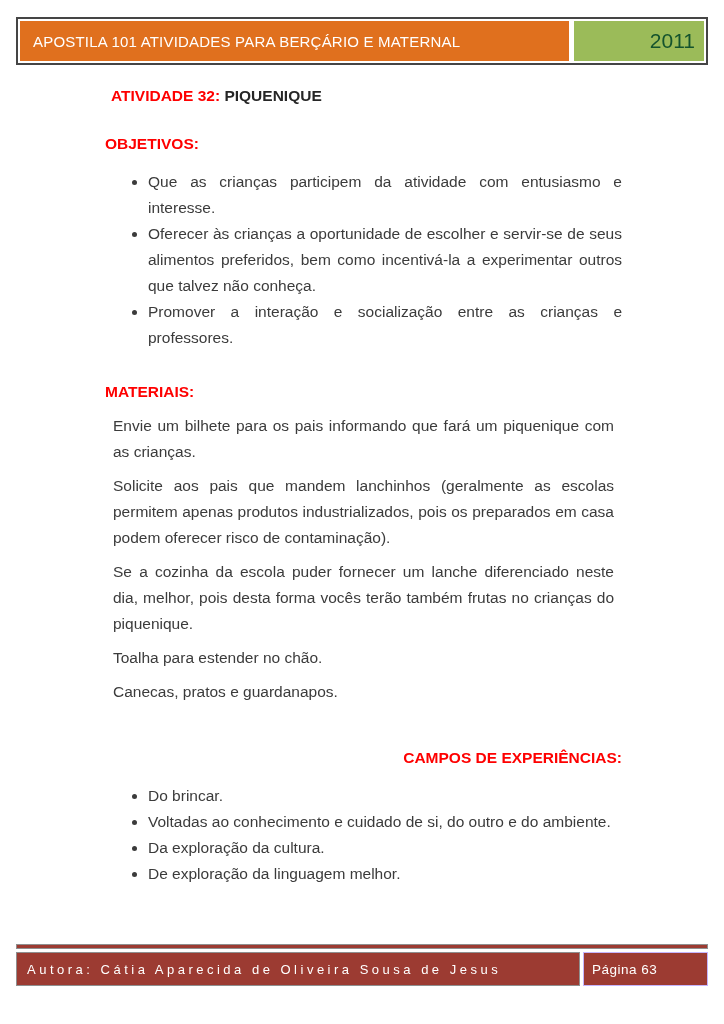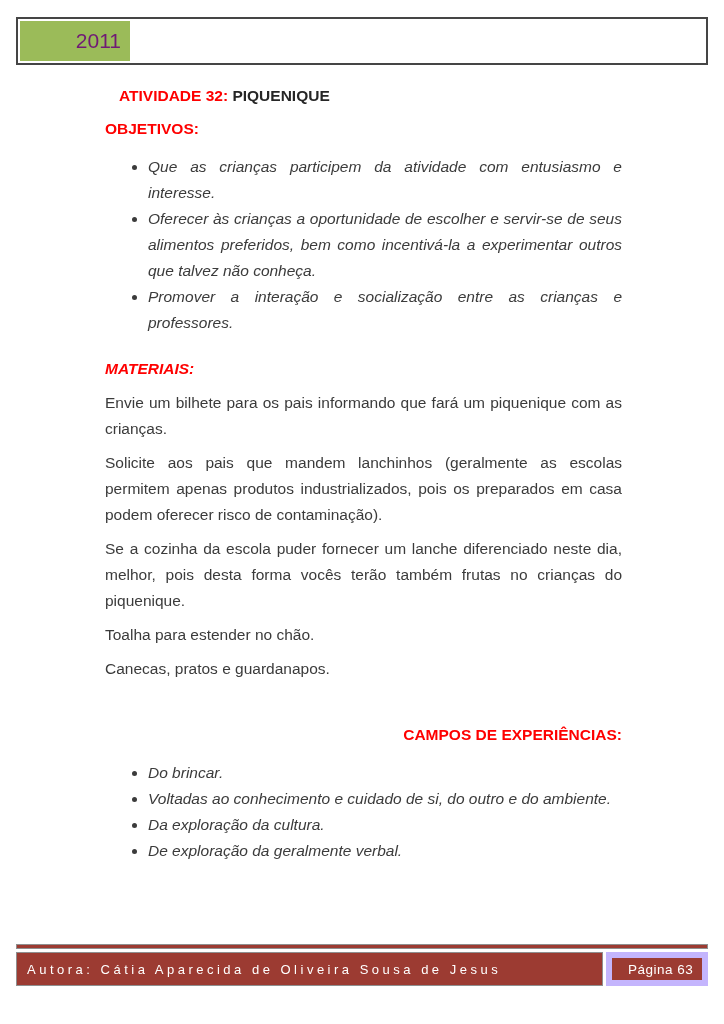--- a/index.html
+++ b/index.html
@@ -27,67 +27,68 @@
     border:2px solid #454545;
     background:#ffffff;
     display:flex;gap:5px;padding:2px;
   }
   .header-title{
     flex:1;background:var(--orange);color:#fff;
     display:flex;align-items:center;
     padding-left:13px;font-size:15px;letter-spacing:.2px;
   }
   .header-year{
-    width:110px;box-sizing:border-box;background:var(--green);color:#701a75;
+    width:130px;box-sizing:border-box;background:var(--green);color:#14532d;
     display:flex;align-items:center;justify-content:flex-end;
     padding-right:9px;font-size:21px;
   }
 
   
   .content{
     position:absolute;left:105px;top:65px;width:517px;
     font-size:15.5px;line-height:26px;
   }
-  .activity-title{margin:18px 14px 0;font-weight:bold;color:#262626;}
+  .activity-title{margin:18px 6px 0;font-weight:bold;color:#262626;}
   .activity-label{color:var(--red);font-weight:bold;}
   .heading{color:var(--red);font-weight:bold;margin:0;}
-  .heading.objetivos{margin-top:7px;}
-  .heading.materiais{margin-top:20px;font-style:italic;}
+  .heading.objetivos{margin-top:22px;}
+  .heading.materiais{margin-top:28px;}
   .heading.campos{margin-top:40px;text-align:right;}
-  ul.bullets{margin:12px 0 0;padding-left:43px;font-style:italic;}
+  ul.bullets{margin:12px 0 0;padding-left:43px;}
   ul.bullets li{text-align:justify;}
-  p.para{margin:8px 0 0;text-align:justify;}
+  p.para{margin:8px 8px 0;text-align:justify;}
 
   
   .footer{position:absolute;left:16px;top:944px;width:692px;}
   .footer-strip{
     height:5px;box-sizing:border-box;
     background:var(--footer-red);border:1px solid #8f8f8f;
   }
   .footer-bar{margin-top:3px;height:34px;display:flex;gap:3px;}
   .footer-author{
     flex:1;box-sizing:border-box;
     background:var(--footer-red);border:1px solid #8f8f8f;
     color:#fff;display:flex;align-items:center;
     padding-left:10px;font-size:13px;letter-spacing:3.5px;
     white-space:nowrap;overflow:hidden;
   }
   .footer-page{
-    width:102px;box-sizing:border-box;
-    background:var(--footer-red);border:6px solid #c4b5fd;
+    width:125px;box-sizing:border-box;
+    background:var(--footer-red);border:1px solid #c4b5fd;
     color:#fff;display:flex;align-items:center;
-    padding-left:16px;font-size:13.5px;letter-spacing:.5px;
+    padding-left:8px;font-size:13.5px;letter-spacing:.5px;
   }
 </style>
 </head>
 <body>
 
 <div class="page">
 
   <div class="header">
+    <div class="header-title">APOSTILA 101 ATIVIDADES PARA BERÇÁRIO E MATERNAL</div>
     <div class="header-year">2011</div>
   </div>
 
   <div class="content">
 
     <p class="activity-title"><span class="activity-label">ATIVIDADE 32:</span>&nbsp;<span>PIQUENIQUE</span></p>
 
     <p class="heading objetivos">OBJETIVOS:</p>
 
     <ul class="bullets">
@@ -103,21 +104,21 @@
     <p class="para">Se a cozinha da escola puder fornecer um lanche diferenciado neste dia, melhor, pois desta forma vocês terão também frutas no crianças do piquenique.</p>
     <p class="para">Toalha para estender no chão.</p>
     <p class="para">Canecas, pratos e guardanapos.</p>
 
     <p class="heading campos">CAMPOS DE EXPERIÊNCIAS:</p>
 
     <ul class="bullets">
       <li>Do brincar.</li>
       <li>Voltadas ao conhecimento e cuidado de si, do outro e do ambiente.</li>
       <li>Da exploração da cultura.</li>
-      <li>De exploração da geralmente verbal.</li>
+      <li>De exploração da linguagem melhor.</li>
     </ul>
 
   </div>
 
   <div class="footer">
     <div class="footer-strip"></div>
     <div class="footer-bar">
       <div class="footer-author">Autora: Cátia Aparecida de Oliveira Sousa de Jesus</div>
       <div class="footer-page">Página 63</div>
     </div>

